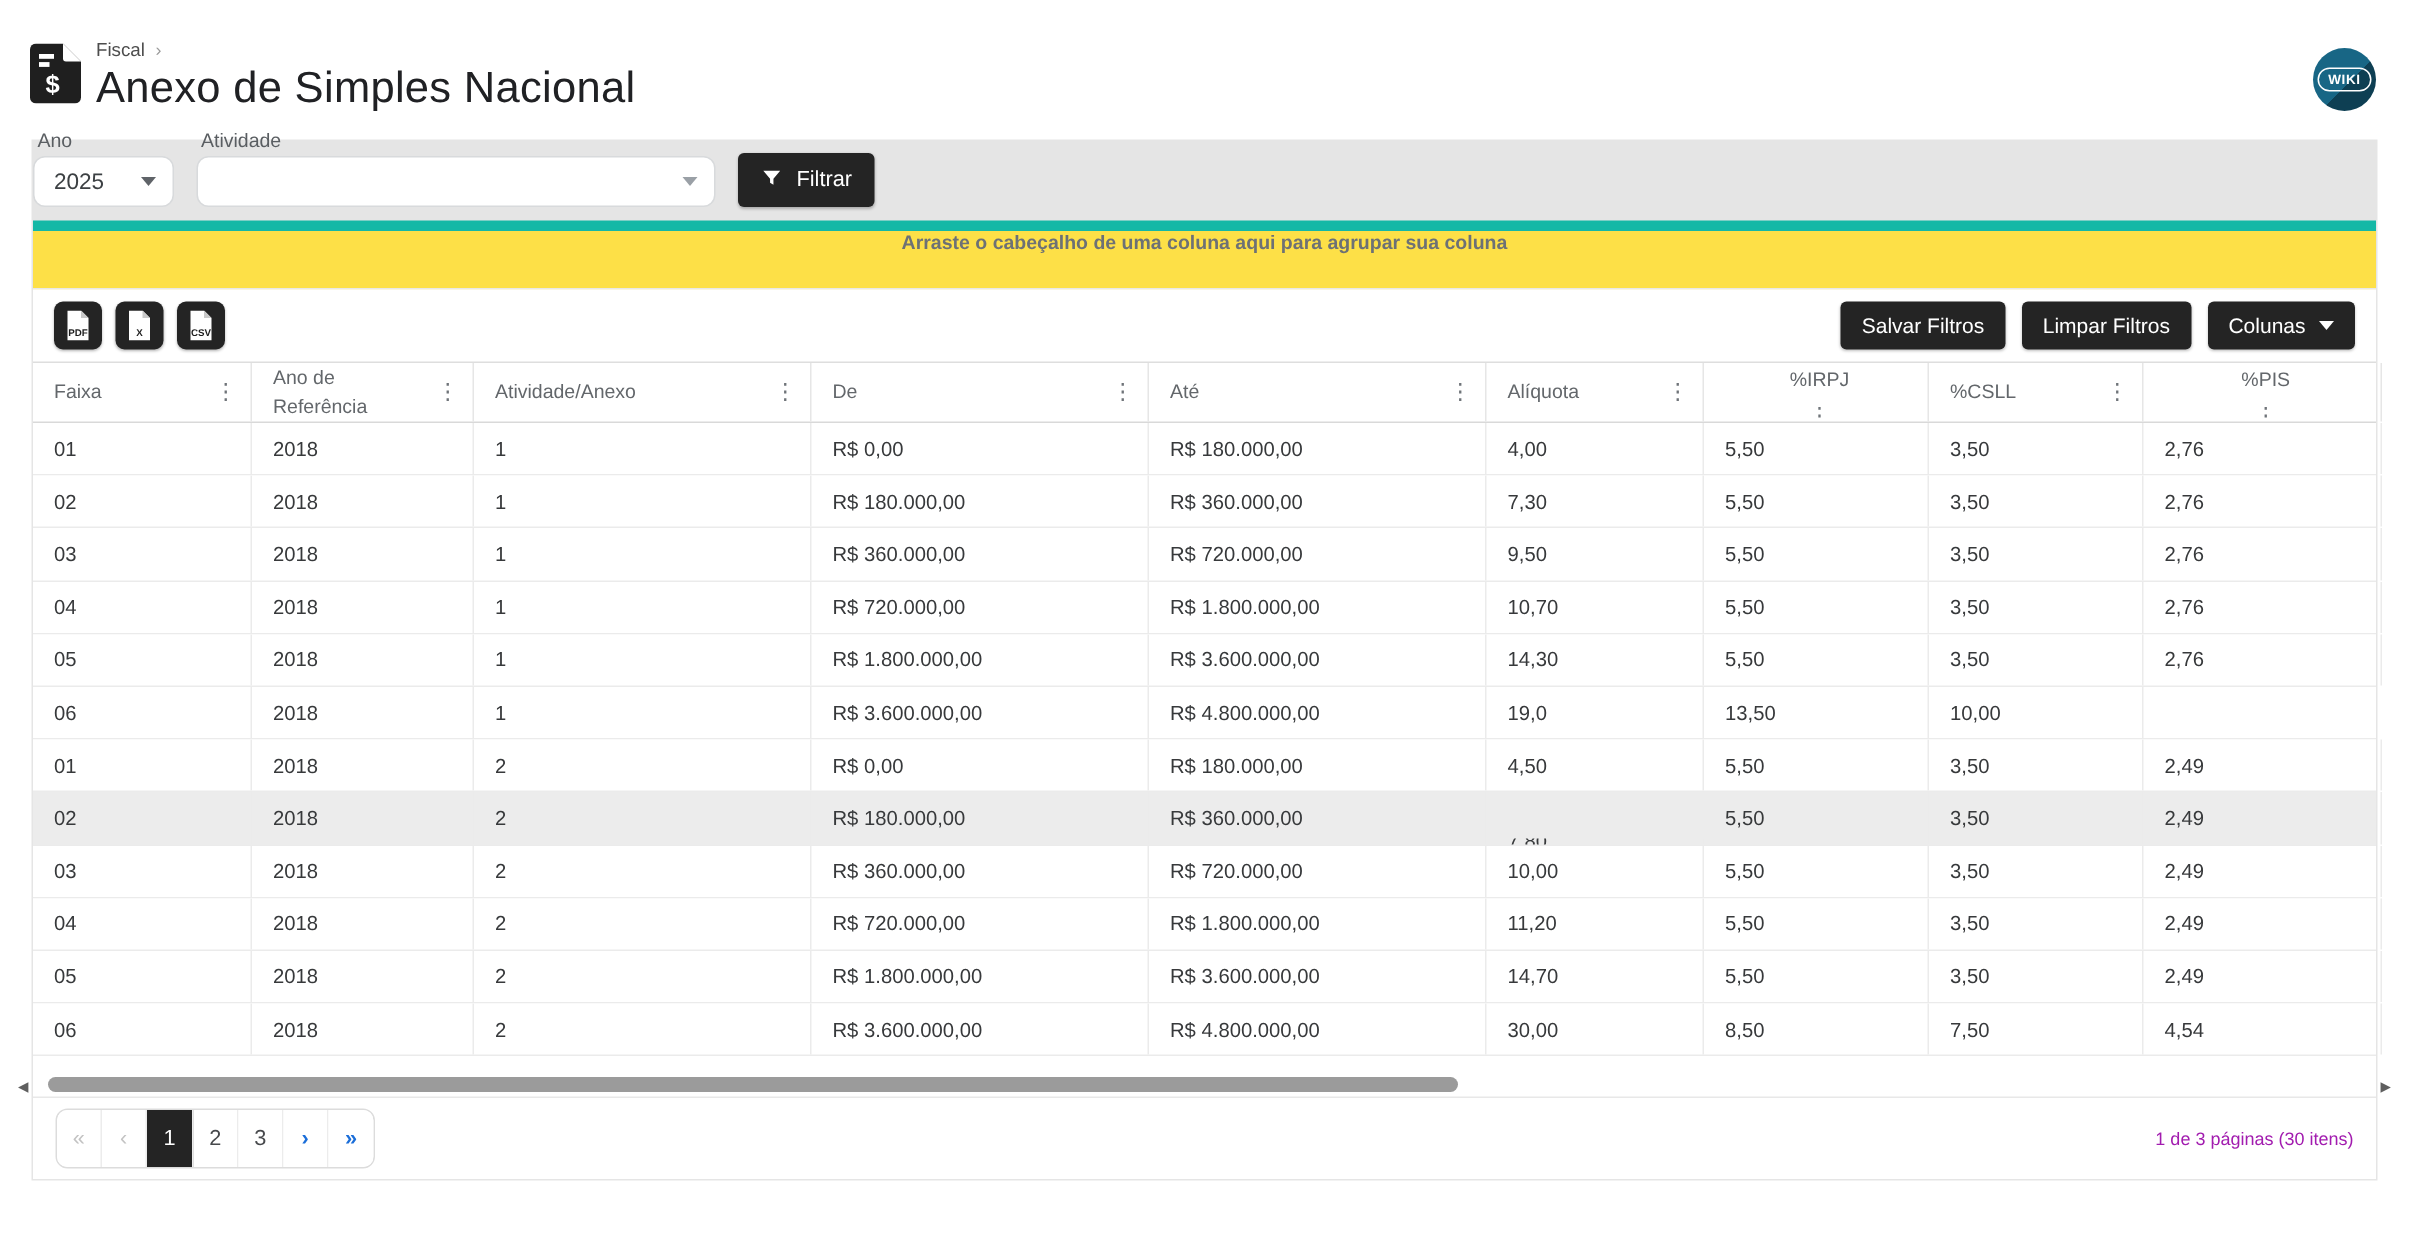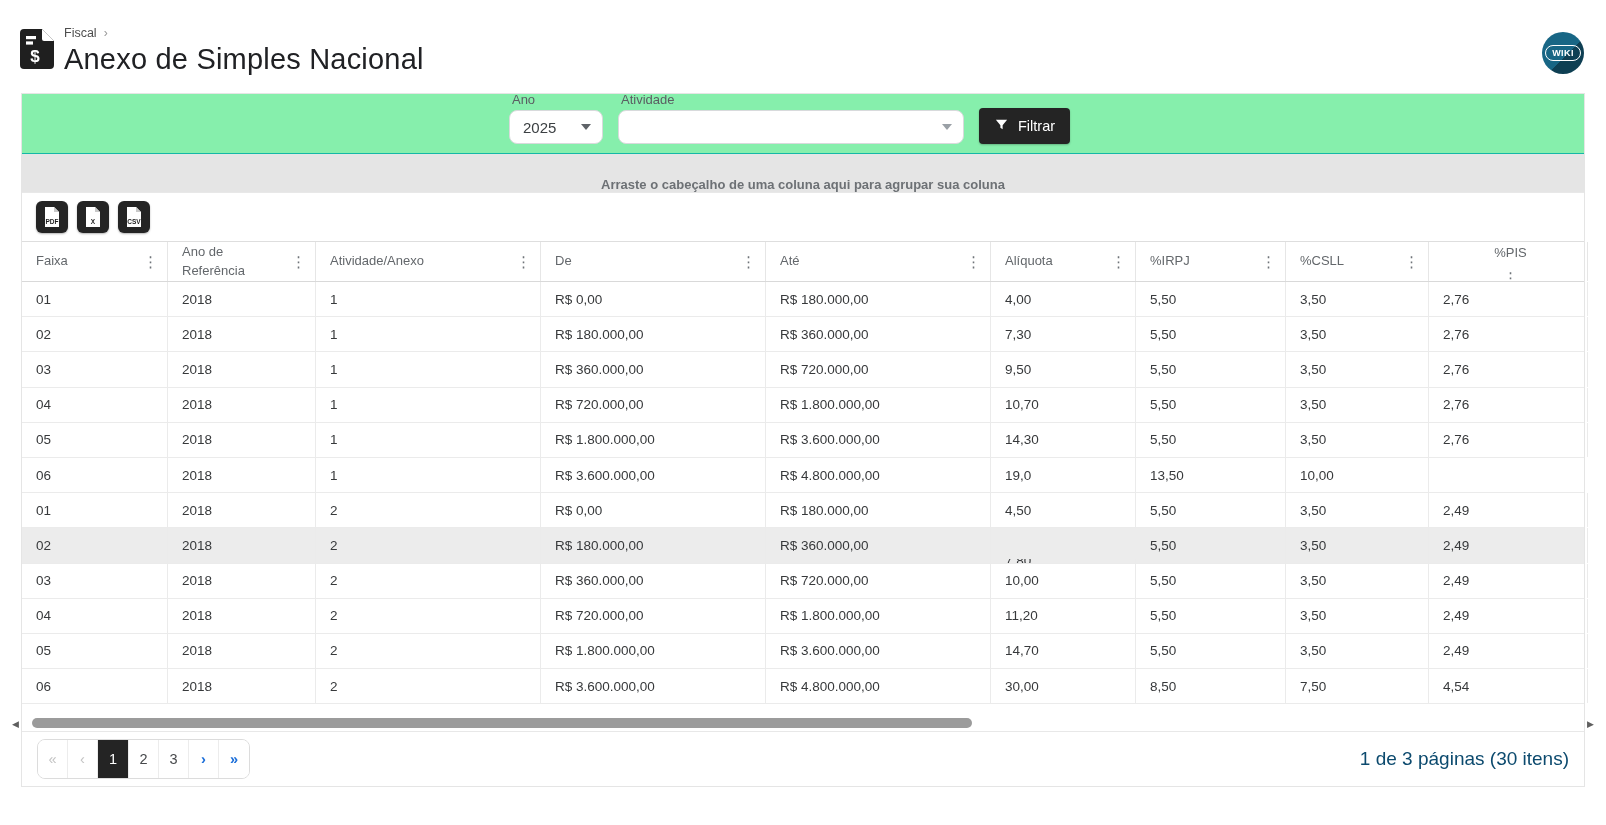--- a/index.html
+++ b/index.html
@@ -17,41 +17,41 @@
   .wiki-badge { width: 42px; height: 42px; border-radius: 50%; cursor: pointer;
     background: linear-gradient(135deg, #186685 0 56%, #0e3f53 56% 100%);
     display: flex; align-items: center; justify-content: center; margin-top: 6px; }
   .wiki-pill { border: 1.5px solid #fff; border-radius: 10px; color: #fff; font-size: 9px;
     font-weight: bold; padding: 2px 6px; letter-spacing: .4px; }
 
   
   .panel { width: 1564px; margin: 17px 21px 0 21px; border: 1px solid #e5e5e5; background: #fff; }
 
   
-  .filter-bar { height: 60px; background: #86efac; border-bottom: 1px solid #14b8a6;
-    display: flex; justify-content: center; align-items: flex-end; gap: 15px; padding: 0 27px 9px 0; }
+  .filter-bar { height: 60px; background: #e5e5e5; border-bottom: 7px solid #14b8a6;
+    display: flex; justify-content: flex-start; align-items: flex-end; gap: 15px; padding: 0 27px 9px 0; }
   .field { display: flex; flex-direction: column; }
   .field label { font-size: 13px; color: #5a5e62; margin: 0 0 3px 3px; }
   .select { background: #fff; border: 1px solid #d8dadc; border-radius: 8px; height: 34px;
     display: flex; align-items: center; justify-content: space-between;
     padding: 0 11px 0 13px; font-size: 15px; color: #3c4043; cursor: pointer; }
   .select.ano { width: 94px; }
   .select.atividade { width: 346px; }
   .caret { width: 0; height: 0; border-left: 5px solid transparent; border-right: 5px solid transparent;
     border-top: 6px solid #5f6368; }
   .caret.light { border-top-color: #9aa0a6; }
   .caret.white { border-top-color: #fff; }
   .btn-dark { background: var(--dark, #242424); color: #fff; border: none; border-radius: 4px;
     font-family: inherit; font-size: 14.5px; cursor: pointer; display: flex; align-items: center;
     justify-content: center; box-shadow: 0 1px 2px rgba(0,0,0,.25); }
   .btn-filtrar { height: 36px; padding: 0 15px; gap: 9px; }
 
   
-  .group-bar { height: 39px; background: #e5e5e5; border-bottom: 1px solid #e8e8e8;
-    display: flex; align-items: flex-end; justify-content: center; }
+  .group-bar { height: 39px; background: #fde047; border-bottom: 1px solid #e8e8e8;
+    display: flex; align-items: flex-start; justify-content: center; }
   .group-bar span { font-size: 13px; font-weight: bold; color: #6d7175; }
 
   
   .toolbar { height: 49px; display: flex; align-items: center; justify-content: space-between;
     padding: 0 14px; border-bottom: 1px solid #dedede; background: #fff; }
   .export-group { display: flex; gap: 9px; }
   .export-btn { width: 32px; height: 32px; border: none; border-radius: 6px; background: var(--dark, #242424);
     display: flex; align-items: center; justify-content: center; cursor: pointer;
     box-shadow: 0 1px 2px rgba(0,0,0,.3); }
   .toolbar-right { display: flex; gap: 11px; align-items: center; }
@@ -80,21 +80,21 @@
   .pagination-bar { height: 55px; border-top: 1px solid #e8e8e8; display: flex;
     align-items: center; justify-content: space-between; padding: 0 15px; }
   .pager { display: flex; border: 1px solid #dcdcdc; border-radius: 8px; overflow: hidden; background: #fff; }
   .page-btn { min-width: 30px; height: 38px; border: none; background: #fff; font-family: inherit;
     font-size: 14.5px; display: flex; align-items: center; justify-content: center;
     border-right: 1px solid #ececec; cursor: pointer; color: #47494c; padding: 0 8px; }
   .page-btn:last-child { border-right: none; }
   .page-btn.disabled { color: #c3c3c3; cursor: default; }
   .page-btn.active { background: var(--dark, #242424); color: #fff; min-width: 31px; }
   .page-btn.link { color: var(--accent, #1b6ed9); font-weight: bold; }
-  .page-summary { font-size: 19px; color: #0c4a6e; }
+  .page-summary { font-size: 12px; color: #a21caf; }
 </style>
 </head>
 <body>
 
 <div class="top-header">
   <div class="title-block">
     <span class="app-icon">
       <svg width="34" height="40" viewBox="0 0 34 40">
         <path d="M4 0 H22 L34 12 V36 a4 4 0 0 1 -4 4 H4 a4 4 0 0 1 -4 -4 V4 a4 4 0 0 1 4 -4 Z" fill="#1f1f1f"></path>
         <path d="M22 0 L34 12 H24 a2 2 0 0 1 -2 -2 Z" fill="#ffffff"></path>
@@ -164,20 +164,28 @@
           </svg>
         </button>
         <button class="export-btn">
           <svg width="16" height="20" viewBox="0 0 16 20">
             <path d="M1 0 h9 l5 5 v15 h-14 z" fill="#ffffff"></path>
             <path d="M10 0 l5 5 h-5 z" fill="#c9c9c9"></path>
             <text x="8" y="17" font-size="6.5" font-weight="bold" fill="#1e1e1e" text-anchor="middle" font-family="Liberation Sans, sans-serif">CSV</text>
           </svg>
         </button>
       </div>
+    <div class="toolbar-right">
+      <button class="btn-dark btn-toolbar">Salvar Filtros</button>
+      <button class="btn-dark btn-toolbar">Limpar Filtros</button>
+      <button class="btn-dark btn-toolbar">
+        <span>Colunas</span>
+        <span class="caret white"></span>
+      </button>
+    </div>
   </div>
 
   <div class="thead" id="thead-row">
       <div class="th" style="width: 146px;">
         <span class="th-label">Faixa</span>
         <span class="menu-icon">⋮</span>
       </div>
       <div class="th" style="width: 148px;">
         <span class="th-label">Ano de Referência</span>
         <span class="menu-icon">⋮</span>
@@ -191,21 +199,21 @@
         <span class="menu-icon">⋮</span>
       </div>
       <div class="th" style="width: 225px;">
         <span class="th-label">Até</span>
         <span class="menu-icon">⋮</span>
       </div>
       <div class="th" style="width: 145px;">
         <span class="th-label">Alíquota</span>
         <span class="menu-icon">⋮</span>
       </div>
-      <div class="th" style="width: 150px;">
+      <div class="th" style="width: 150px; flex-direction: column;">
         <span class="th-label">%IRPJ</span>
         <span class="menu-icon">⋮</span>
       </div>
       <div class="th" style="width: 143px;">
         <span class="th-label">%CSLL</span>
         <span class="menu-icon">⋮</span>
       </div>
       <div class="th" style="width: 159px; flex-direction: column;">
         <span class="th-label">%PIS</span>
         <span class="menu-icon">⋮</span>

